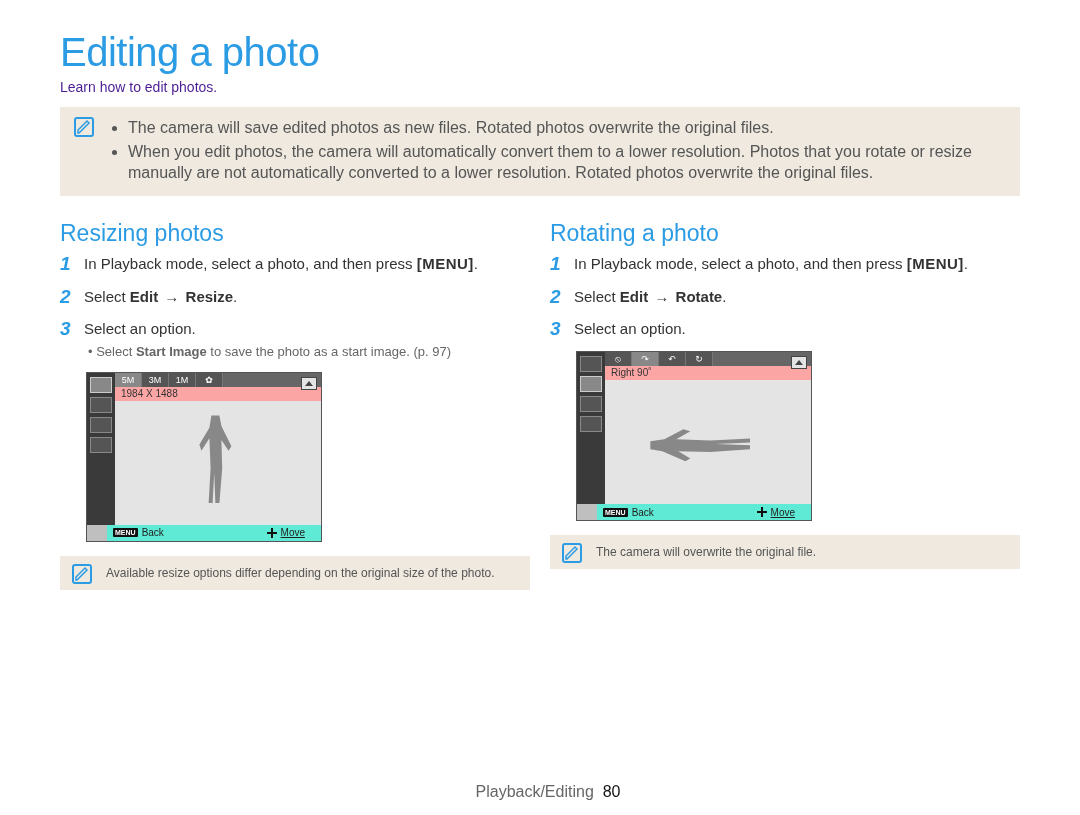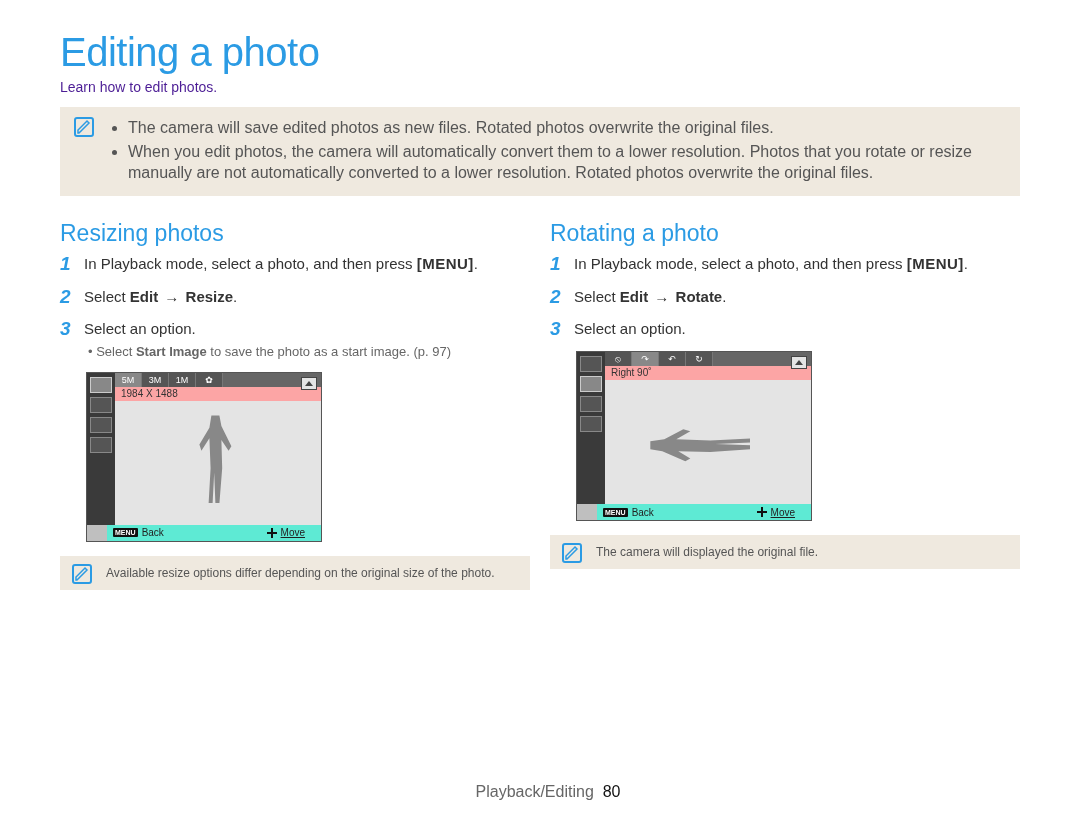--- a/index.html
+++ b/index.html
@@ -365,20 +365,20 @@
         </div>
       </div>
     </div>
 
     <div class="small-note">
       <div class="note-icon">
         <svg viewBox="0 0 16 16" width="16" height="16">
             <path d="M3 14 L13 4 L11 2 L2 11 L2 14 Z" fill="none" stroke="#2b9be4" stroke-width="1.5"></path>
           </svg>
       </div>
-      <span>The camera will displayed the original file.</span>
+      <span>The camera will overwrite the original file.</span>
     </div>
   </div>
 </div>
 
 <div class="footer">
   <span>Playback/Editing</span>&nbsp;&nbsp;<span class="pg">80</span>
 </div>
 
 </body></html>

